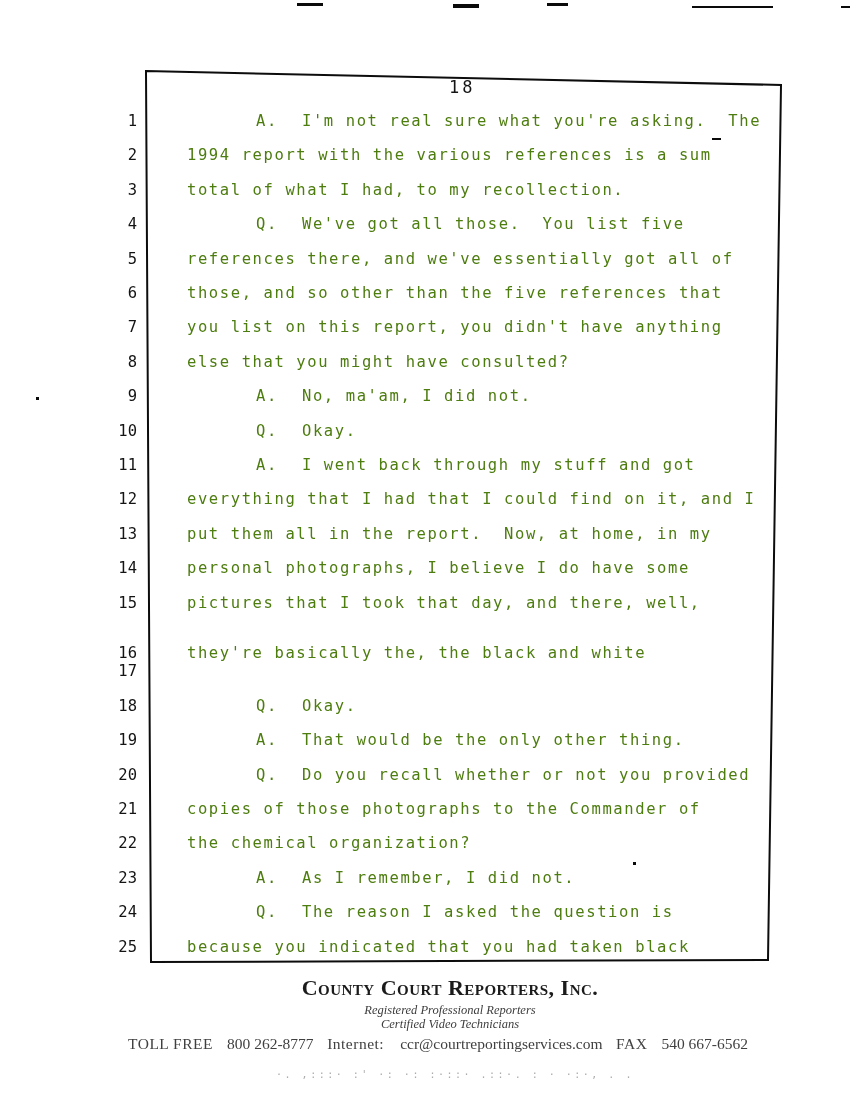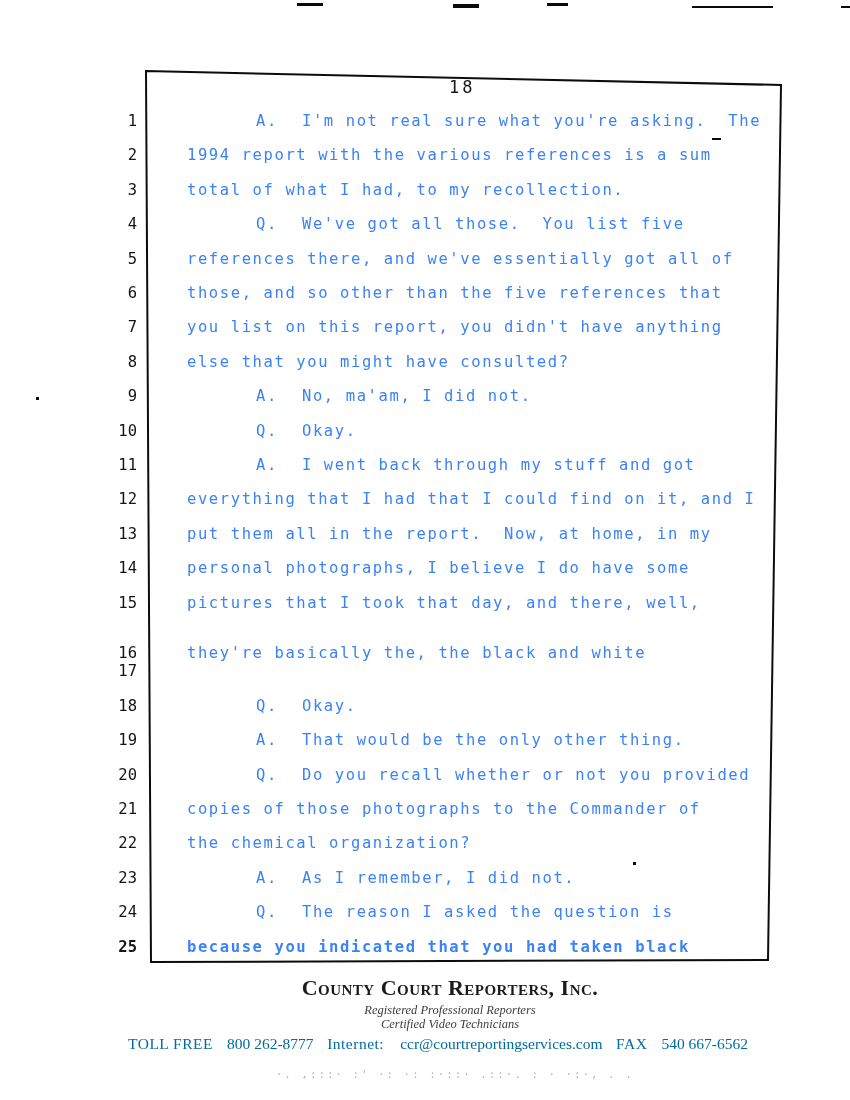--- a/index.html
+++ b/index.html
@@ -26,21 +26,21 @@
 
   
   .t-row { position: absolute; left: 0; width: 850px; height: 24px; }
   .t-num {
     position: absolute; left: 88px; width: 49px;
     text-align: right; font-size: 15.5px; color: #141414;
   }
   .t-text {
     position: absolute; left: 187px; top: 0;
     font-size: 15.5px; letter-spacing: 1.6px;
-    color: #3b82f6; white-space: pre;
+    color: #4d7c0f; white-space: pre;
   }
   .t-speaker {
     display: inline-block; margin-left: 69px; width: 46px;
   }
 
   
   .footer-center {
     position: absolute; left: 0; width: 900px; text-align: center;
     color: #1b1b1b;
   }
@@ -54,21 +54,21 @@
     font-family: "Liberation Serif", serif;
     font-style: italic; font-size: 12.5px; color: #3c3c3c;
     filter: blur(0.3px);
   }
   .tagline-1 { top: 1003px; }
   .tagline-2 { top: 1017px; }
   .contact-line {
     position: absolute; left: 128px; top: 1035px; width: 620px;
     display: flex; justify-content: space-between;
     font-family: "Liberation Serif", serif;
-    font-size: 15.5px; color: #0369a1;
+    font-size: 15.5px; color: #404040;
     filter: blur(0.2px);
   }
   .contact-label { letter-spacing: 0.5px; }
   .gap-sm { margin-left: 16px; }
   .gap-md { margin-left: 14px; }
   .illegible {
     position: absolute; left: 0; width: 910px; top: 1069px;
     text-align: center;
     font-size: 10px; letter-spacing: 2.5px; color: #8f8f8f;
     opacity: 0.75; filter: blur(0.6px);
@@ -185,21 +185,21 @@
         <span class="t-text">the chemical organization?</span>
       </div>
       <div class="t-row" style="top: 868.8px;">
         <span class="t-num">23</span>
         <span class="t-text"><span class="t-speaker">A.</span>As I remember, I did not.</span>
       </div>
       <div class="t-row" style="top: 903.2px;">
         <span class="t-num">24</span>
         <span class="t-text"><span class="t-speaker">Q.</span>The reason I asked the question is</span>
       </div>
-      <div class="t-row" style="top: 937.6px; font-weight: bold;">
+      <div class="t-row" style="top: 937.6px;">
         <span class="t-num">25</span>
         <span class="t-text">because you indicated that you had taken black</span>
       </div>
     </div>
 
   <div class="footer-center company">County Court Reporters, Inc.</div>
   <div class="footer-center tagline tagline-1">Registered Professional Reporters</div>
   <div class="footer-center tagline tagline-2">Certified Video Technicians</div>
 
   <div class="contact-line">

